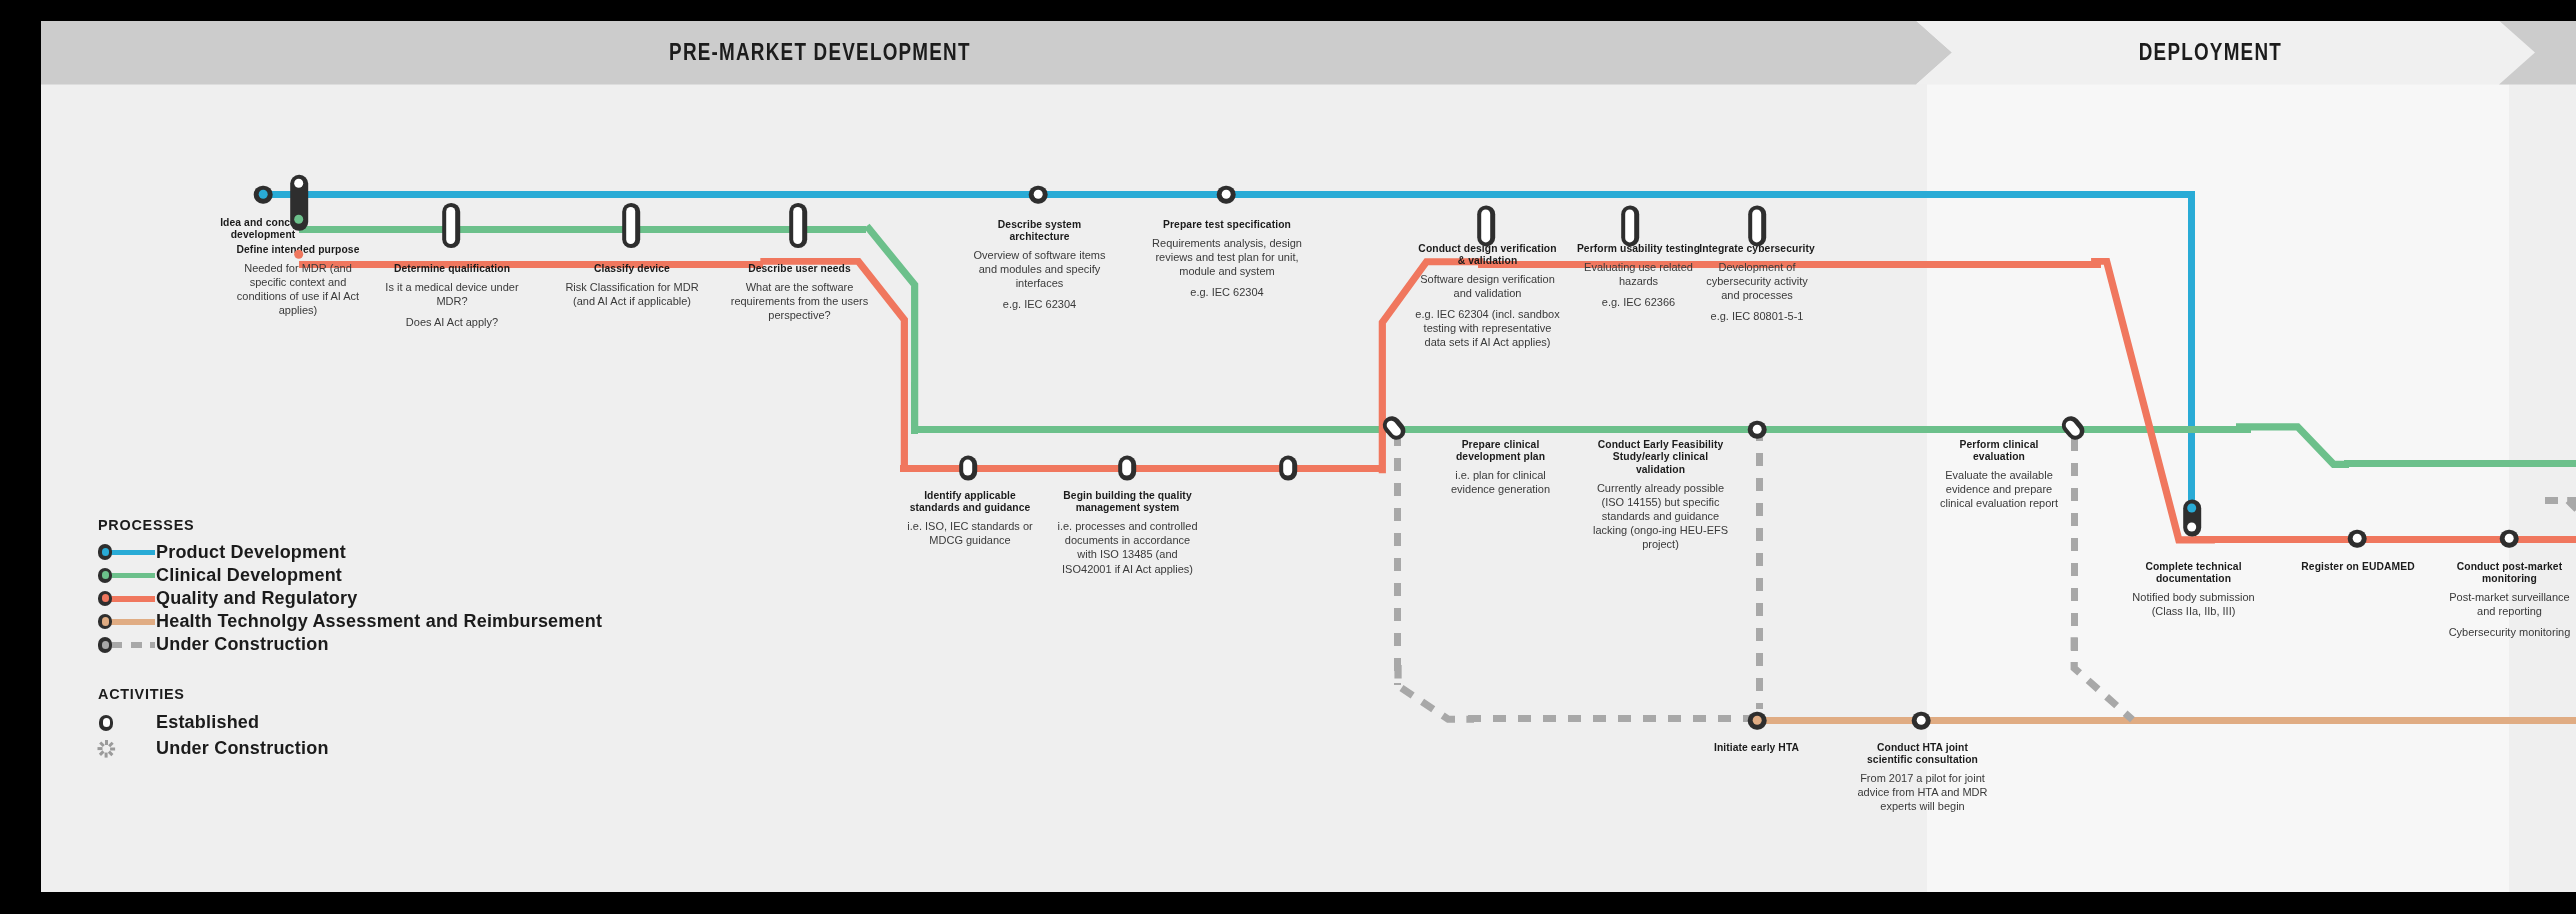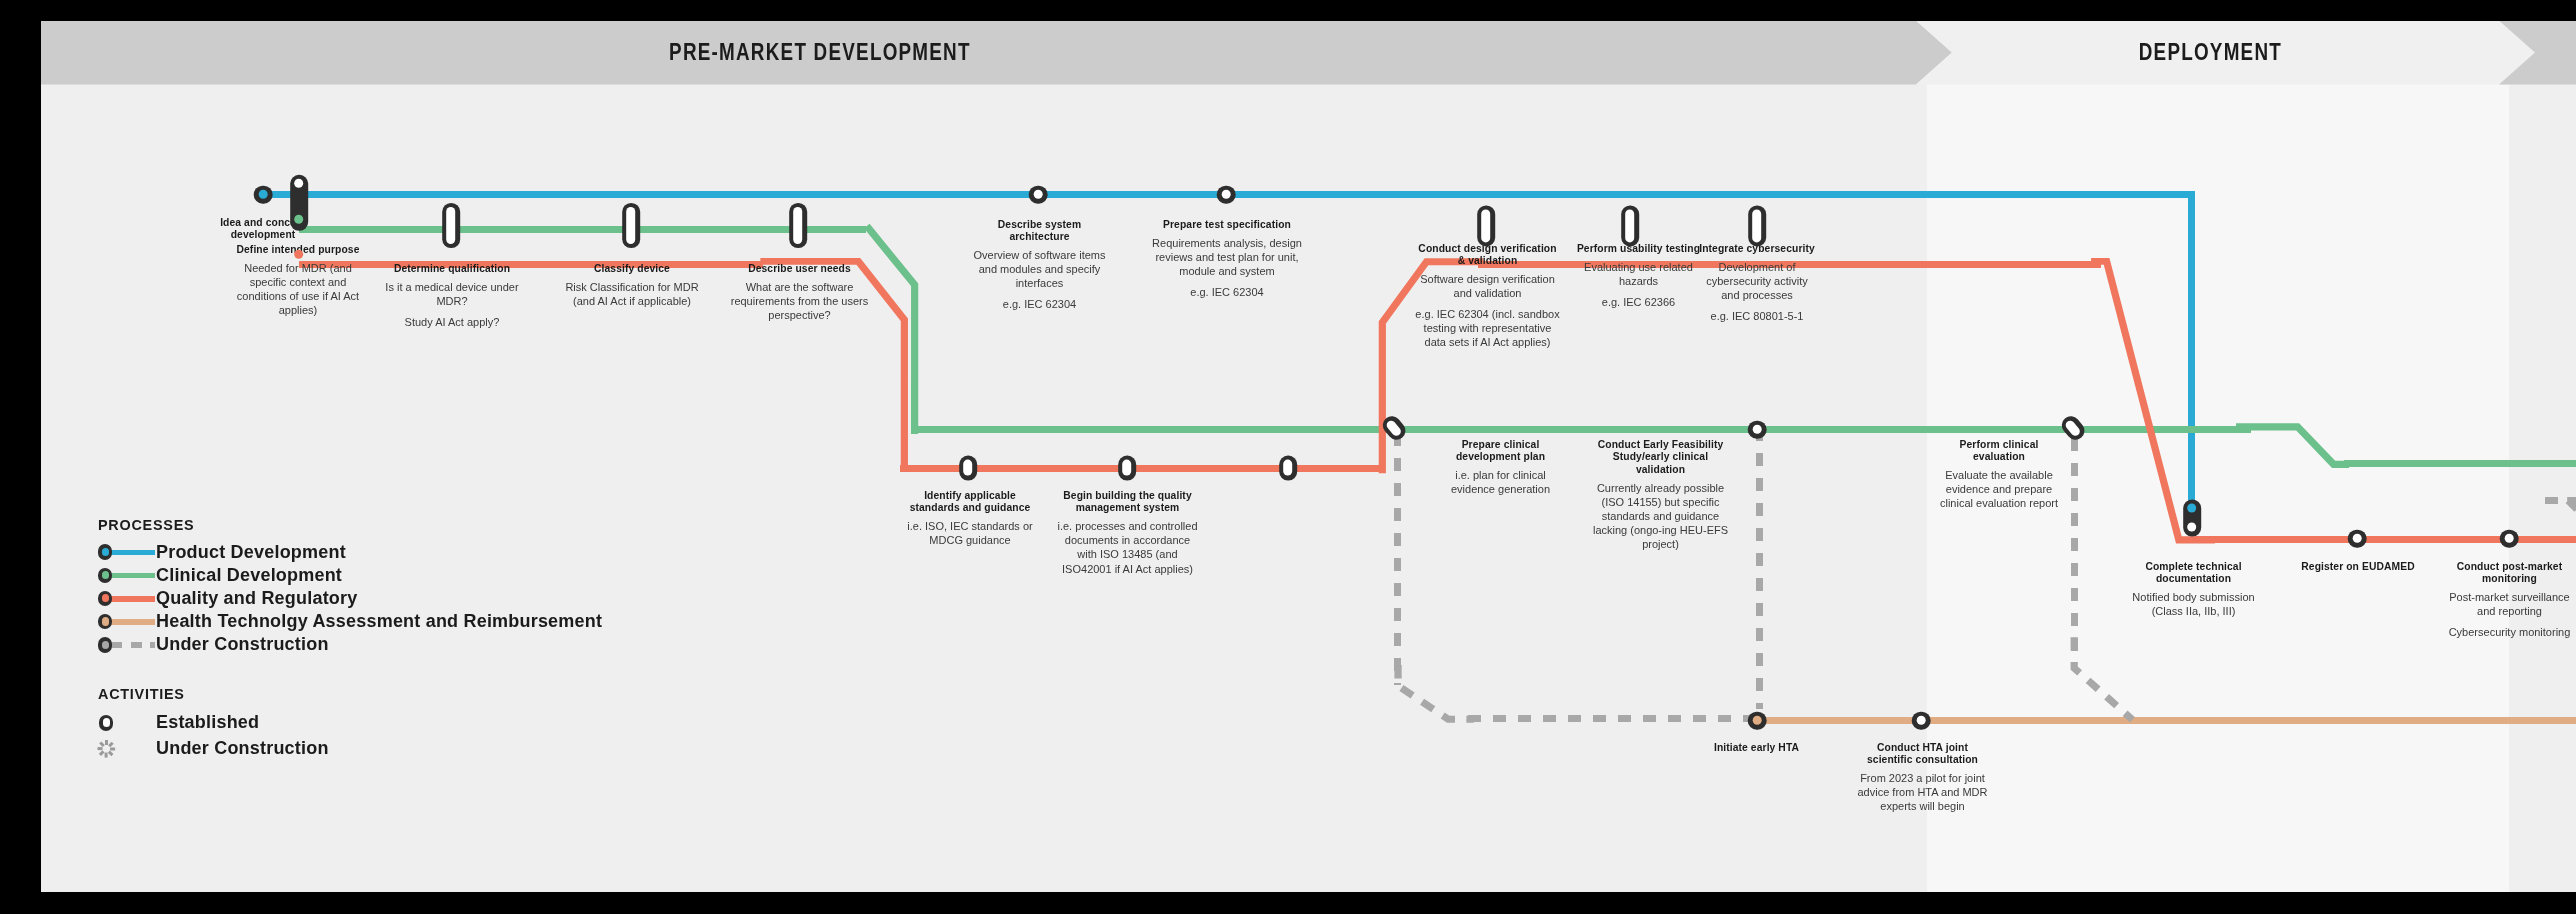--- a/index.html
+++ b/index.html
@@ -252,21 +252,21 @@
       </div>
 
   <div class="lbl" style="left:185px;top:223px;width:144px;">
     <div class="t">Define intended purpose</div>
     <div class="d">Needed for MDR (and specific context and conditions of use if AI Act applies)</div>
       </div>
 
   <div class="lbl" style="left:340px;top:242px;width:142px;">
     <div class="t">Determine qualification</div>
     <div class="d">Is it a medical device under MDR?</div>
-    <div class="d gap">Study AI Act apply?</div>
+    <div class="d gap">Does AI Act apply?</div>
       </div>
 
   <div class="lbl" style="left:520px;top:242px;width:142px;">
     <div class="t">Classify device</div>
     <div class="d">Risk Classification for MDR (and AI Act if applicable)</div>
       </div>
 
   <div class="lbl" style="left:685px;top:242px;width:147px;">
     <div class="t">Describe user needs</div>
     <div class="d">What are the software requirements from the users perspective?</div>
@@ -342,21 +342,21 @@
     <div class="d">Post-market surveillance and reporting</div>
     <div class="d gap">Cybersecurity monitoring</div>
       </div>
 
   <div class="lbl" style="left:1664px;top:721px;width:103px;">
     <div class="t">Initiate early HTA</div>
       </div>
 
   <div class="lbl" style="left:1816px;top:721px;width:131px;">
     <div class="t">Conduct HTA joint scientific consultation</div>
-    <div class="d">From 2023 a pilot for joint advice from HTA and MDR experts will begin</div>
+    <div class="d">From 2017 a pilot for joint advice from HTA and MDR experts will begin</div>
       </div>
 
   <div class="legend" style="left:57px;top:495px;">
      <div class="lg-title">PROCESSES</div>
 
      <div class="lg-row">
        <span class="lg-marker">
          <span class="chip" style="background:#29abd6;"></span>
          <span class="dot">
               <i style="background:#29abd6;"></i>

